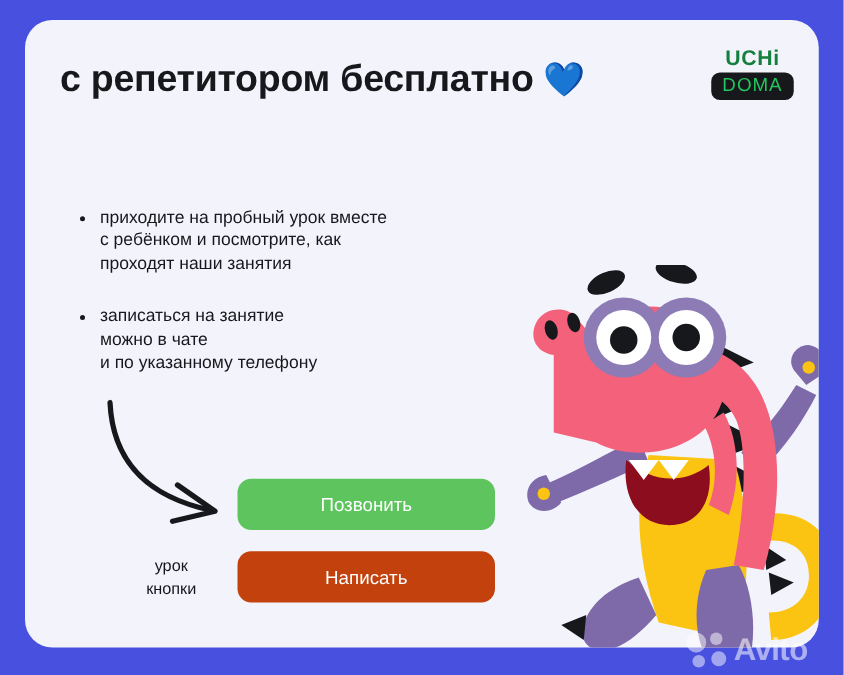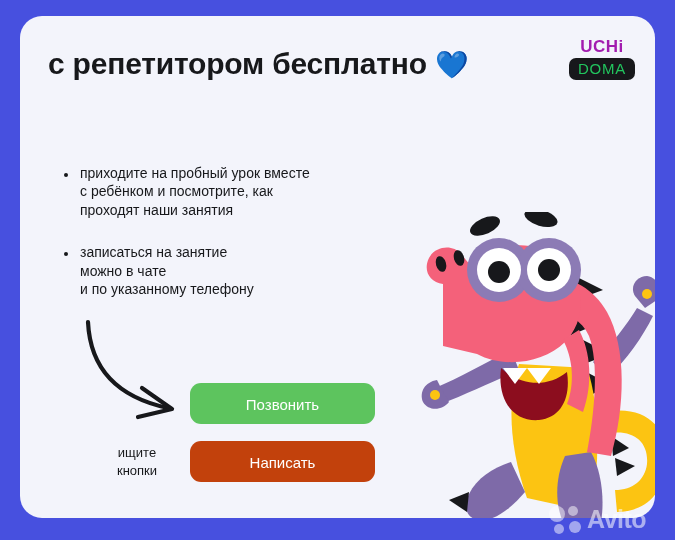--- a/index.html
+++ b/index.html
@@ -40,21 +40,21 @@
     right: 20px;
     top: 22px;
     width: 66px;
     text-align: center;
     line-height: 1;
   }
   #logo-word {
     font-size: 17px;
     font-weight: bold;
     letter-spacing: 0.5px;
-    color: #a21caf;
+    color: #15803d;
     display: block;
     margin-bottom: 3px;
   }
   #logo-pill {
     display: block;
     background: #17181B;
     color: #22c55e;
     font-size: 15px;
     font-weight: normal;
     letter-spacing: 0.8px;
@@ -124,21 +124,21 @@
     line-height: 1.4;
     color: #17181B;
     text-align: center;
   }
   #caption .ln { display: block; }
 
   
   .btn {
     position: absolute;
     left: 170px;
-    width: 185px;
+    width: 206px;
     height: 41px;
     border: none;
     border-radius: 11px;
     font-family: "Liberation Sans", "DejaVu Sans", sans-serif;
     font-size: 15px;
     color: #ffffff;
     cursor: pointer;
     padding: 13px;
   }
   #btn-call { top: 367px; background: #5DC45E; }
@@ -206,21 +206,21 @@
     </div>
 
     <div id="arrow-wrap">
       <svg width="120" height="110" viewBox="0 0 120 110" fill="none" xmlns="http://www.w3.org/2000/svg">
         <path d="M8 6 C 10 48, 32 80, 88 92" stroke="#17181B" stroke-width="4.2" stroke-linecap="round" fill="none"></path>
         <path d="M62 72 L 92 93 L 58 101" stroke="#17181B" stroke-width="4.2" stroke-linecap="round" stroke-linejoin="round" fill="none"></path>
       </svg>
     </div>
 
     <div id="caption">
-      <span class="ln">ищите</span>
+      <span class="ln">урок</span>
       <span class="ln">кнопки</span>
     </div>
 
     <button class="btn" id="btn-call">Позвонить</button>
     <button class="btn" id="btn-write">Написать</button>
 
     <svg id="dino" viewBox="0 0 260 310" xmlns="http://www.w3.org/2000/svg">
 
       <path d="M148 58 L188 78 L150 92 Z" fill="#17181B"></path>
       <path d="M152 90 L192 108 L154 124 Z" fill="#17181B"></path>

